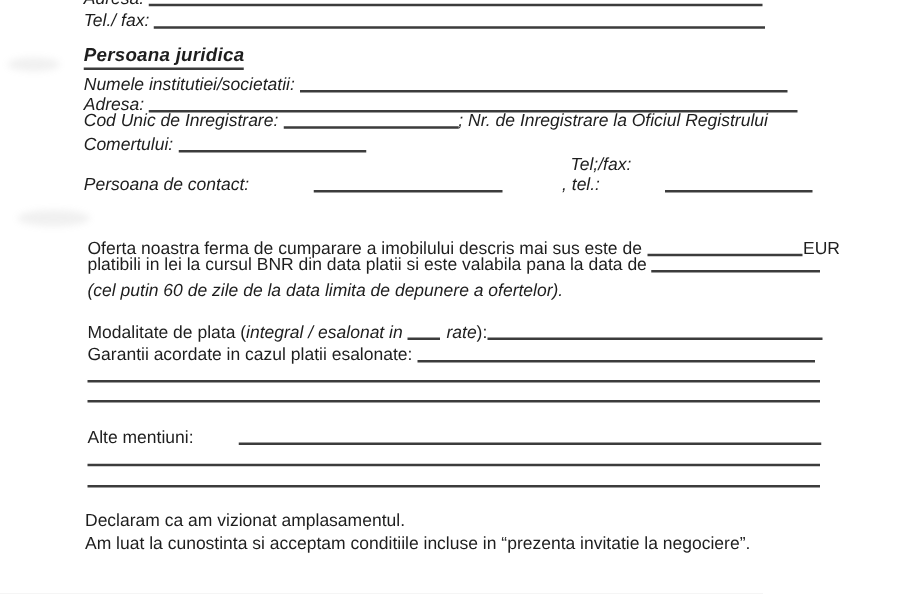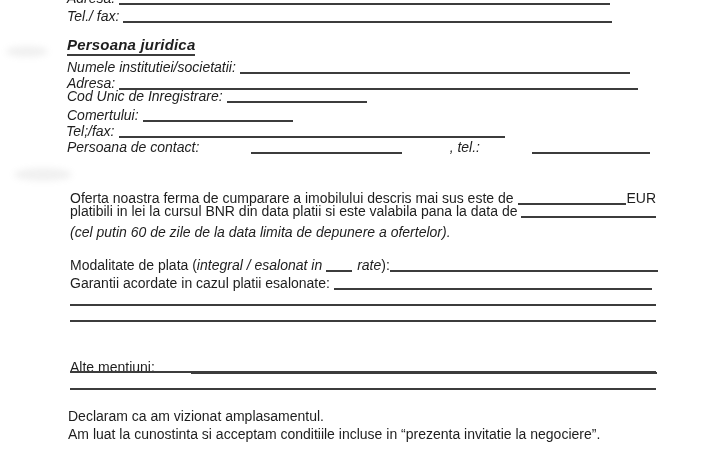--- a/index.html
+++ b/index.html
@@ -89,40 +89,41 @@
   </div>
 
   <div class="row it" style="left:67px;right:82px;top:75px;">
     <span class="lbl">Adresa:</span>
     <span class="bl grow"></span>
   </div>
 
   <div class="row it" style="left:67px;top:76px;margin-top:12px;">
     <span class="lbl">Cod Unic de Inregistrare:</span>
     <span class="bl" style="width:140px;"></span>
+    <span class="lbl">; Nr. de Inregistrare la Oficiul Registrului</span>
   </div>
 
   <div class="row it" style="left:67px;top:107px;">
     <span class="lbl">Comertului:</span>
     <span class="bl" style="width:150px;"></span>
   </div>
 
-  <div class="row it" style="left:66px;right:215px;top:123px;">
+  <div class="row it" style="left:76px;right:215px;top:123px;flex-direction:column;">
     <span class="lbl">Tel;/fax:</span>
     <span class="bl grow"></span>
   </div>
 
   <div class="row it" style="left:67px;right:70px;top:139px;gap:48px;">
     <span class="lbl">Persoana de contact:</span>
     <span class="bl grow"></span>
     <span class="lbl">, tel.:</span>
     <span class="bl" style="width:118px;"></span>
   </div>
 
-  <div class="row" style="left:70px;right:64px;top:190px;">
+  <div class="row" style="left:70px;right:48px;top:190px;">
     <span class="lbl">Oferta noastra ferma de cumparare a imobilului descris mai sus este de</span>
     <span class="bl grow"></span>
     <span class="lbl">EUR</span>
   </div>
 
   <div class="row" style="left:70px;right:64px;top:203px;">
     <span class="lbl">platibili in lei la cursul BNR din data platii si este valabila pana la data de</span>
     <span class="bl grow"></span>
   </div>
 
@@ -138,21 +139,21 @@
     <span class="lbl it">integral / esalonat in</span>
     <span class="bl" style="width:26px;margin-right:5px;"></span>
     <span class="lbl it">rate</span>
     <span class="lbl">):</span>
     <span class="bl grow nogap"></span>
   </div>
 
   <div class="hr" style="left:70px;right:64px;top:304px;"></div>
   <div class="hr" style="left:70px;right:64px;top:320px;"></div>
 
-  <div class="row" style="left:70px;right:63px;top:359px;gap:32px;">
+  <div class="row" style="left:70px;right:63px;top:341px;gap:32px;">
     <span class="lbl">Alte mentiuni:</span>
     <span class="bl grow"></span>
   </div>
 
   <div class="hr" style="left:70px;right:64px;top:371px;"></div>
   <div class="hr" style="left:70px;right:64px;top:388px;"></div>
 
   <div class="txt" style="left:68px;top:408px;">Declaram ca am vizionat amplasamentul.</div>
   <div class="txt" style="left:68px;top:426px;">Am luat la cunostinta si acceptam conditiile incluse in “prezenta invitatie la negociere”.</div>
 

